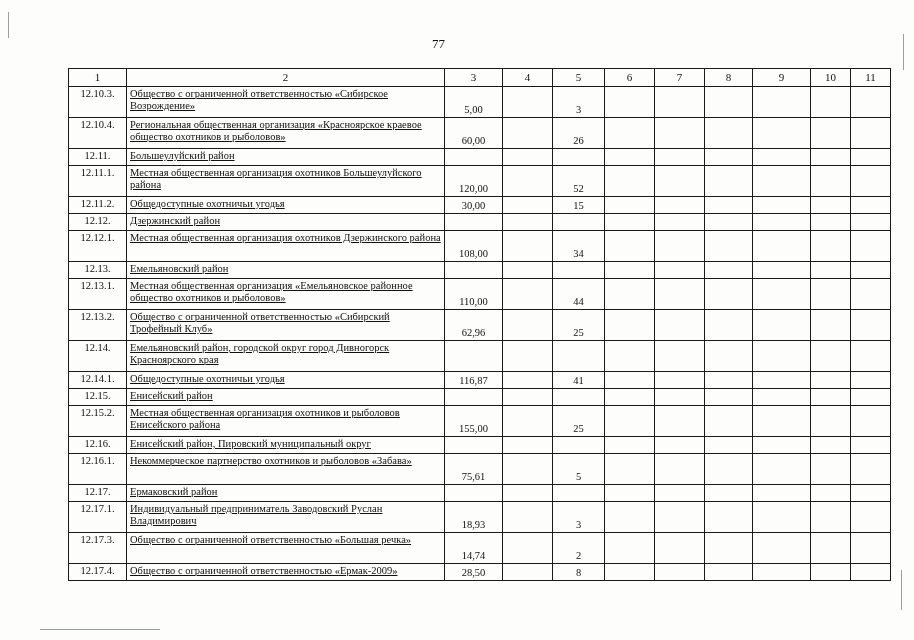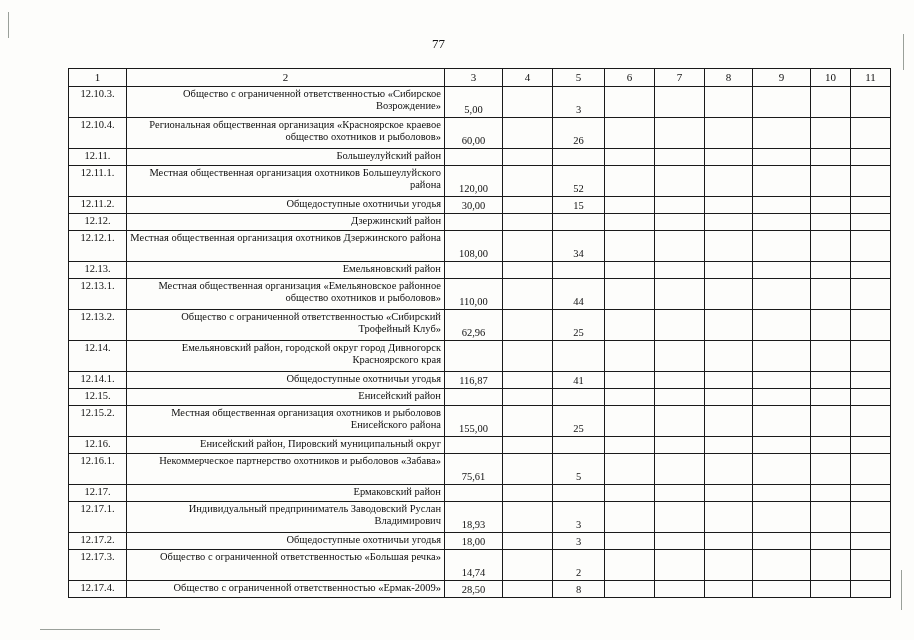--- a/index.html
+++ b/index.html
@@ -62,21 +62,21 @@
   col.c4 { width: 50px; }
   col.c5 { width: 52px; }
   col.c6 { width: 50px; }
   col.c7 { width: 50px; }
   col.c8 { width: 48px; }
   col.c9 { width: 58px; }
   col.c10 { width: 40px; }
   col.c11 { width: 40px; }
 
   td.idx { text-align: center; padding-left: 6px; white-space: nowrap; }
-  td.name { text-align: right; }
+  td.name { text-align: left; text-decoration: underline; }
   td.num { text-align: center; vertical-align: bottom; }
   td.blank { }
   .row-tall td { height: 28px; }
   .row-short td { height: 14px; }
 
   
   td.num.bottom { vertical-align: bottom; }
   .edge-mark {
     position: absolute;
     background: #9aa09a;
@@ -356,33 +356,20 @@
             <td class="num bottom">18,93</td>
             <td class="blank"></td>
             <td class="num bottom">3</td>
             <td class="blank"></td>
             <td class="blank"></td>
             <td class="blank"></td>
             <td class="blank"></td>
             <td class="blank"></td>
             <td class="blank"></td>
           </tr>
-          <tr class="row-short">
-            <td class="idx">12.17.2.</td>
-            <td class="name">Общедоступные охотничьи угодья</td>
-            <td class="num bottom">18,00</td>
-            <td class="blank"></td>
-            <td class="num bottom">3</td>
-            <td class="blank"></td>
-            <td class="blank"></td>
-            <td class="blank"></td>
-            <td class="blank"></td>
-            <td class="blank"></td>
-            <td class="blank"></td>
-          </tr>
           <tr class="row-tall">
             <td class="idx">12.17.3.</td>
             <td class="name">Общество с ограниченной ответственностью «Большая речка»</td>
             <td class="num bottom">14,74</td>
             <td class="blank"></td>
             <td class="num bottom">2</td>
             <td class="blank"></td>
             <td class="blank"></td>
             <td class="blank"></td>
             <td class="blank"></td>

